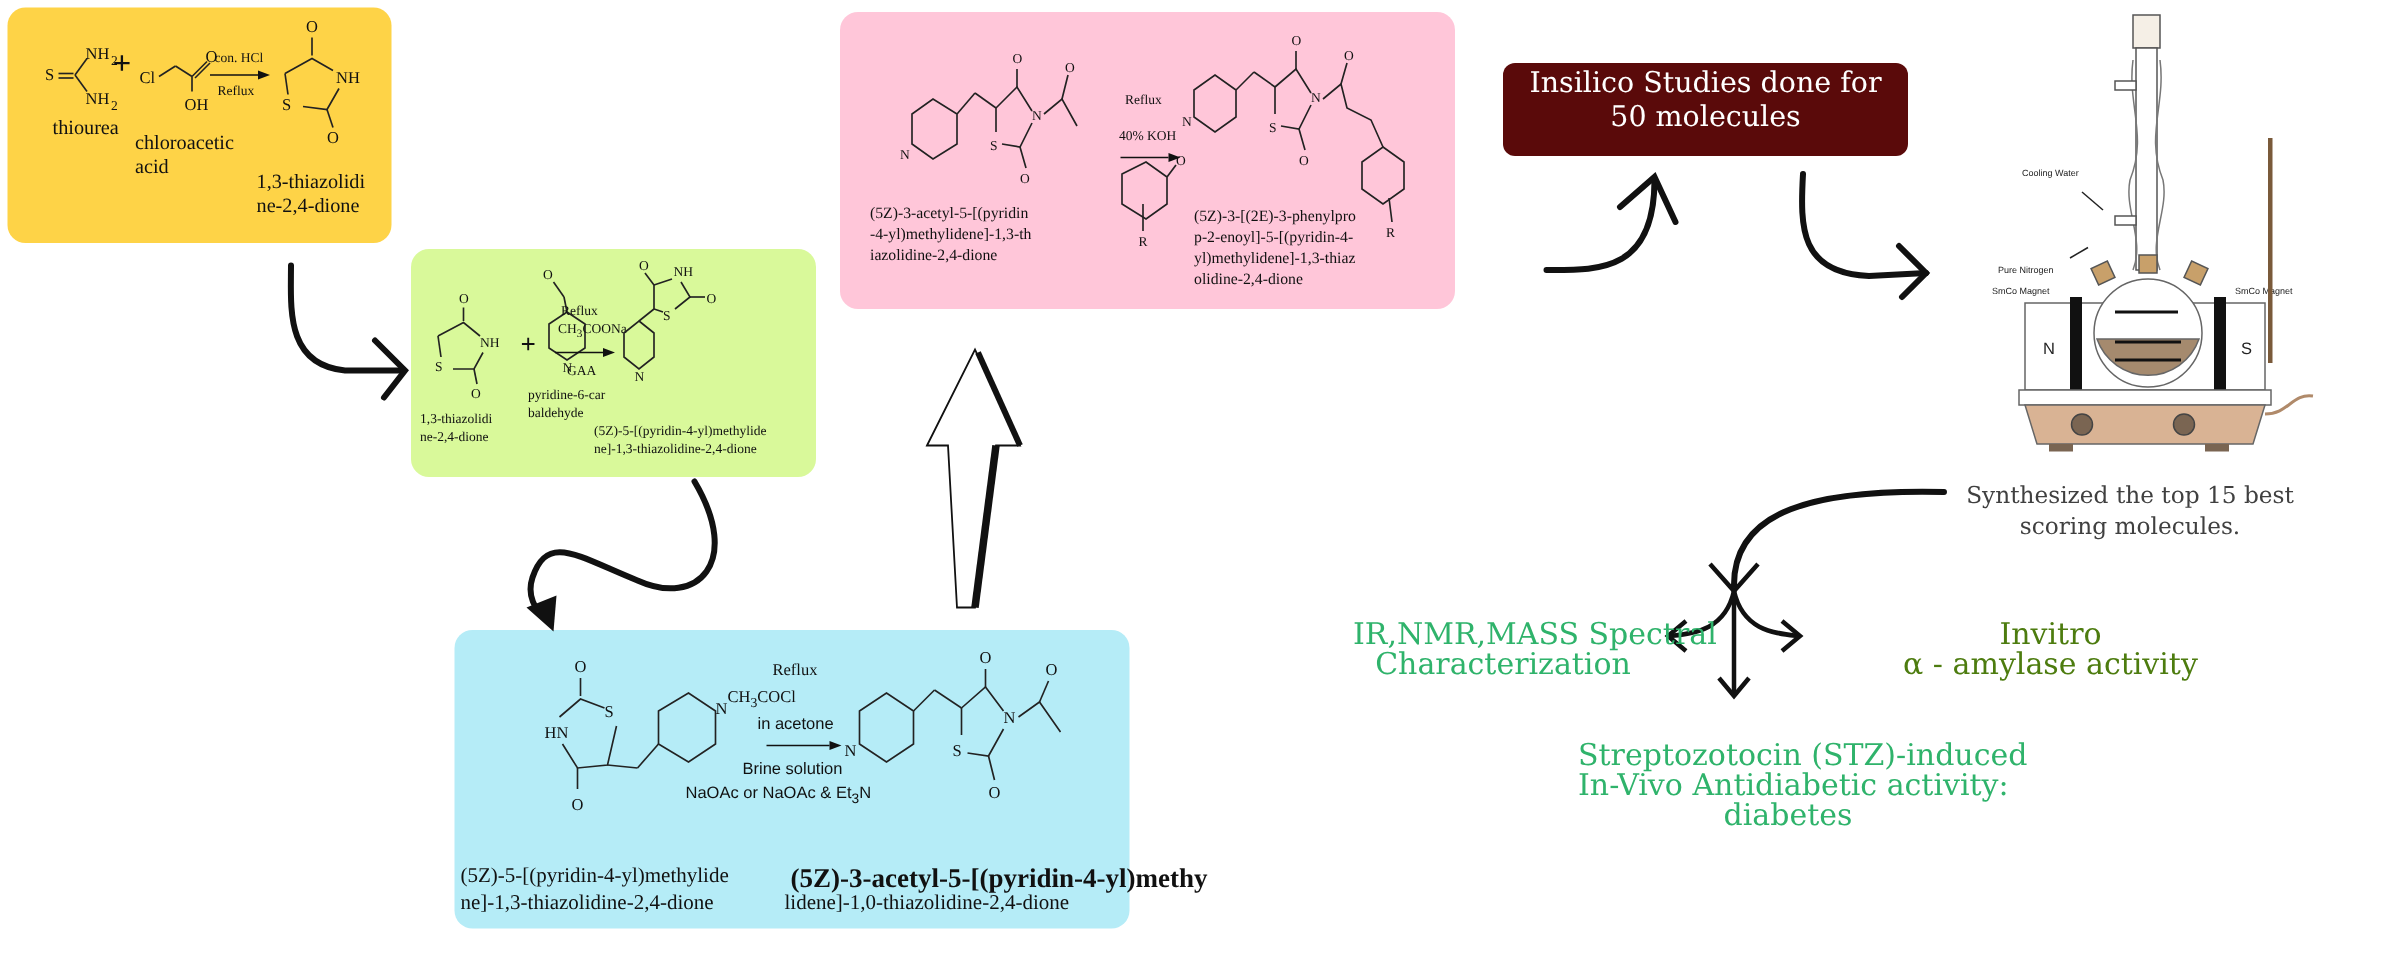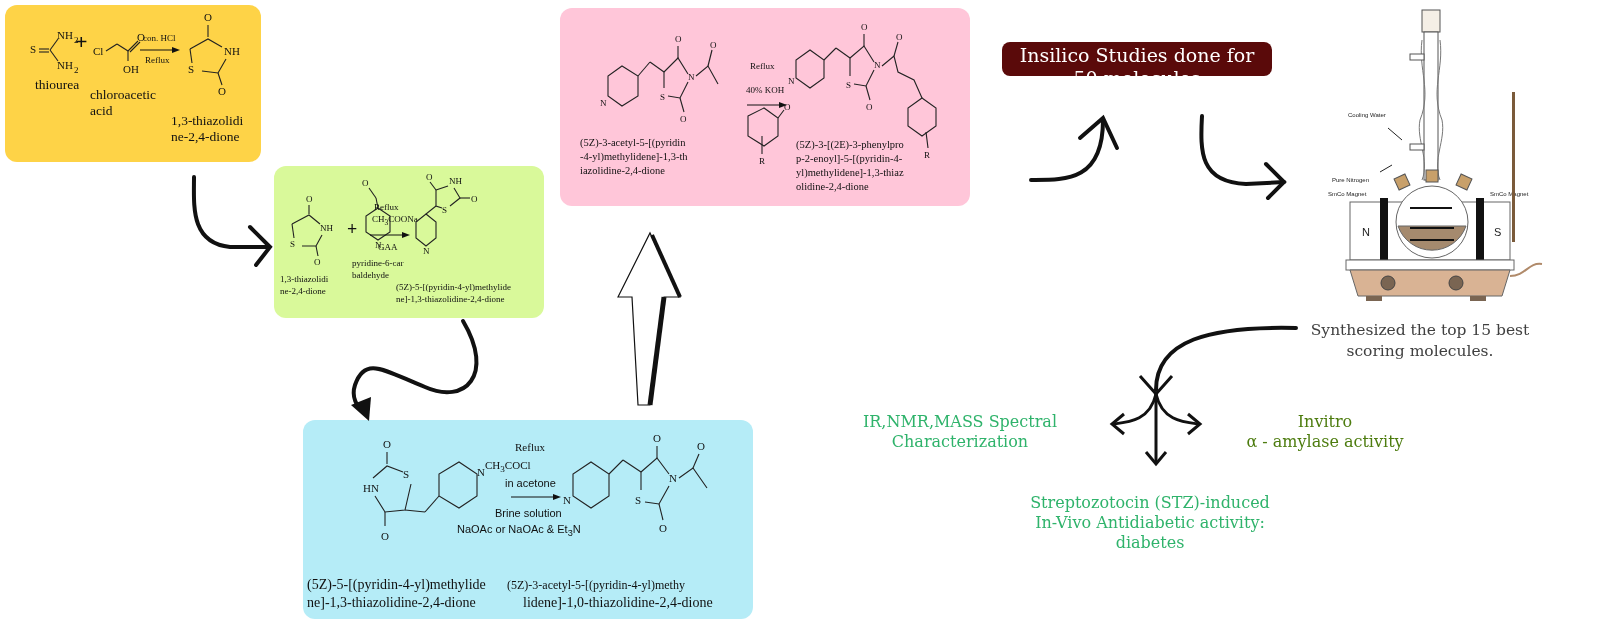--- a/index.html
+++ b/index.html
@@ -2,25 +2,25 @@
 <html><head>
 <meta charset="utf-8">
 <style>
   html, body { margin:0; padding:0; background:#ffffff; }
   body { width:1600px; height:639px; position:relative; overflow:hidden; font-family:"Liberation Serif", serif; color:#111; }
   .box { position:absolute; border-radius:12px; }
   #box-yellow { left:5px; top:5px; width:256px; height:157px; background:#fed347; }
   #box-green { left:274px; top:166px; width:270px; height:152px; background:#d9f99a; }
   #box-blue { left:303px; top:420px; width:450px; height:199px; background:#b5ecf7; }
   #box-pink { left:560px; top:8px; width:410px; height:198px; background:#ffc6d9; }
-  #insilico-box { position:absolute; left:1002px; top:42px; width:270px; height:34px; background:#5a0a0a; border-radius:8px; color:#fff; font-family:"DejaVu Serif", serif; font-size:19px; text-align:center; line-height:23px; padding-top:2px; box-sizing:border-box; }
+  #insilico-box { position:absolute; left:1002px; top:42px; width:270px; height:62px; background:#5a0a0a; border-radius:8px; color:#fff; font-family:"DejaVu Serif", serif; font-size:19px; text-align:center; line-height:23px; padding-top:2px; box-sizing:border-box; }
   .lbl { position:absolute; font-size:12px; line-height:14px; white-space:nowrap; }
   .lbl-sm { font-size:9px; line-height:10px; }
   .lbl-md { font-size:13.5px; line-height:16px; }
-  .green-text { position:absolute; color:#2fb36b; font-family:"DejaVu Serif", serif; font-size:16px; line-height:20px; text-align:center; white-space:nowrap; }
+  .green-text { position:absolute; color:#2fb36b; font-family:"DejaVu Serif", serif; font-size:20px; line-height:20px; text-align:center; white-space:nowrap;margin-left:42px; }
   .maroon-text { position:absolute; color:#5a1a1a; font-family:"DejaVu Serif", serif; font-size:15.5px; line-height:21px; text-align:center; white-space:nowrap; }
   svg { position:absolute; overflow:visible; }
   .chem { stroke:#222; stroke-width:1.1; fill:none; }
   .atom { font-family:"Liberation Serif", serif; font-size:11px; fill:#111; }
   .atom-sm { font-family:"Liberation Serif", serif; font-size:9px; fill:#111; }
 </style>
 </head>
 <body>
 
 <div id="box-yellow" class="box" style="background: rgb(254, 211, 71);">
@@ -156,21 +156,21 @@
     <line class="chem" x1="76" y1="44" x2="76" y2="62"></line>
     <text class="atom" x="70" y="76">S</text>
     <line class="chem" x1="94" y1="76" x2="98" y2="92"></line>
     <text class="atom" x="94" y="104">O</text>
     <polyline class="chem" points="114,50 128,40 142,60"></polyline>
     <line class="chem" x1="128" y1="40" x2="134" y2="26"></line>
     <text class="atom" x="132" y="22">O</text>
   </svg>
   <div class="lbl lbl-md" style="left:4px;top:157px;font-size:14px;">(5Z)-5-[(pyridin-4-yl)methylide</div>
   <div class="lbl lbl-md" style="left:4px;top:175px;font-size:14px;">ne]-1,3-thiazolidine-2,4-dione</div>
-  <div class="lbl lbl-md" style="left:204px;top:157px;font-size:12px;">(5Z)-3-acetyl-5-[(pyridin-4-yl)methy</div>
+  <div class="lbl lbl-md" style="left:224px;top:157px;font-size:18px;font-weight:bold;">(5Z)-3-acetyl-5-[(pyridin-4-yl)methy</div>
   <div class="lbl lbl-md" style="left:220px;top:175px;font-size:14px;">lidene]-1,0-thiazolidine-2,4-dione</div>
 </div>
 
 <div id="box-pink" class="box" style="background: rgb(255, 198, 217);">
   <svg width="140" height="125" style="left:40px;top:10px;">
     <text class="atom-sm" x="0" y="88">N</text>
     <polygon class="chem" points="8,78 8,58 22,48 38,58 38,78 22,88"></polygon>
     <line class="chem" x1="38" y1="58" x2="50" y2="44"></line>
     <line class="chem" x1="50" y1="44" x2="64" y2="54"></line>
     <polyline class="chem" points="64,54 78,40 88,56"></polyline>

